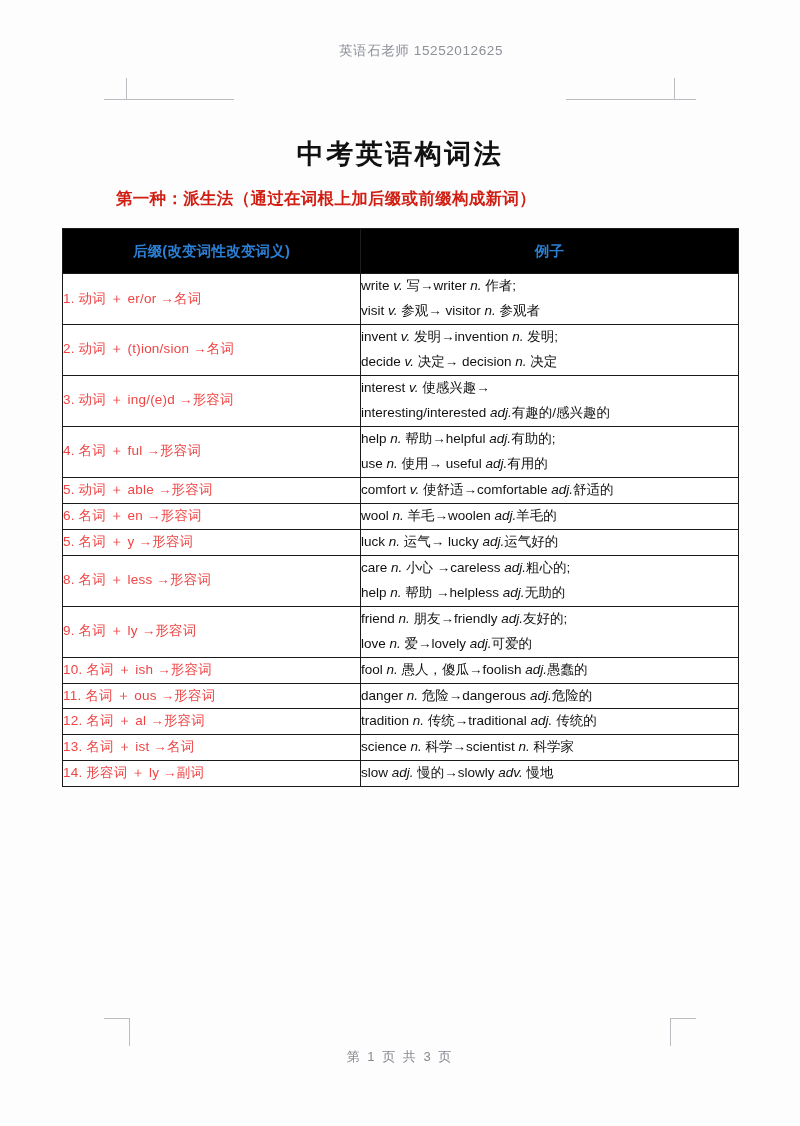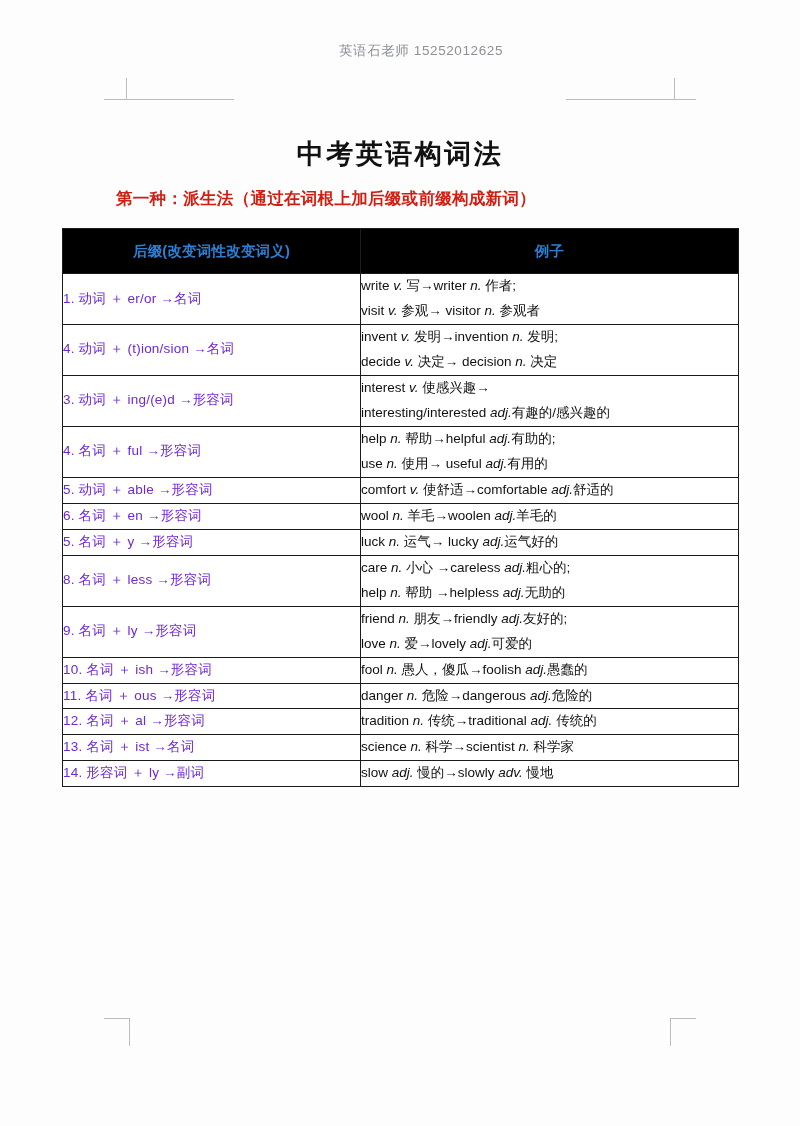--- a/index.html
+++ b/index.html
@@ -128,21 +128,21 @@
     text-align: center;
     height: 44px;
     letter-spacing: 0.2px;
   }
 
   
   .cell-rule {
     padding: 8px 0 8px 16px;
     font-size: 13.5px;
     letter-spacing: 0.2px;
-    color: #6d28d9;
+    color: #ef4444;
     line-height: 1.55;
   }
   .cell-ex {
     padding: 9px 0 9px 14px;
     font-size: 13.5px;
     color: #101010;
     line-height: 1.85;
   }
   .cell-ex .line { white-space: nowrap; }
   .cell-ex i {
@@ -203,21 +203,21 @@
       </thead>
       <tbody id="deriv-body">
           <tr>
             <td class="cell-rule">1. 动词 ＋ er/or →名词</td>
             <td class="cell-ex">
               <div class="line">write  <i>v.</i> 写→writer  <i>n.</i> 作者;</div>
               <div class="line">visit  <i>v.</i> 参观→ visitor  <i>n.</i> 参观者</div>
             </td>
           </tr>
           <tr>
-            <td class="cell-rule">4. 动词 ＋ (t)ion/sion →名词</td>
+            <td class="cell-rule">2. 动词 ＋ (t)ion/sion →名词</td>
             <td class="cell-ex">
               <div class="line">invent  <i>v.</i> 发明→invention  <i>n.</i> 发明;</div>
               <div class="line">decide  <i>v.</i> 决定→ decision  <i>n.</i> 决定</div>
             </td>
           </tr>
           <tr>
             <td class="cell-rule">3. 动词 ＋ ing/(e)d →形容词</td>
             <td class="cell-ex">
               <div class="line">interest  <i>v.</i> 使感兴趣→</div>
               <div class="line">interesting/interested  <i>adj.</i>有趣的/感兴趣的</div>
@@ -289,14 +289,15 @@
           <tr>
             <td class="cell-rule">14. 形容词 ＋ ly →副词</td>
             <td class="cell-ex">
               <div class="line">slow  <i>adj.</i> 慢的→slowly  <i>adv.</i> 慢地</div>
             </td>
           </tr>
         </tbody>
     </table>
   </div>
 
+  <div class="doc-footer">第 1 页 共 3 页</div>
 
 </div>
 
 </body></html>

